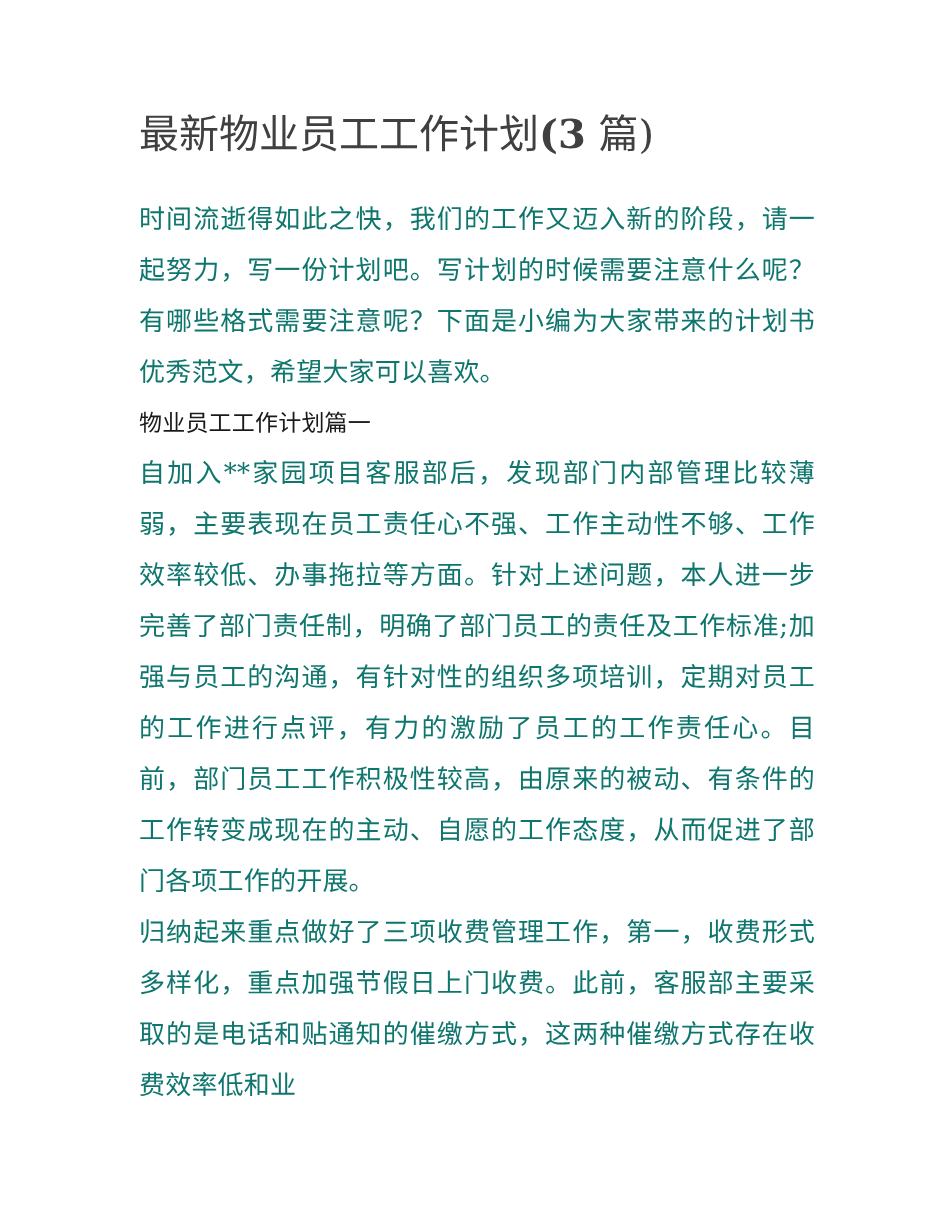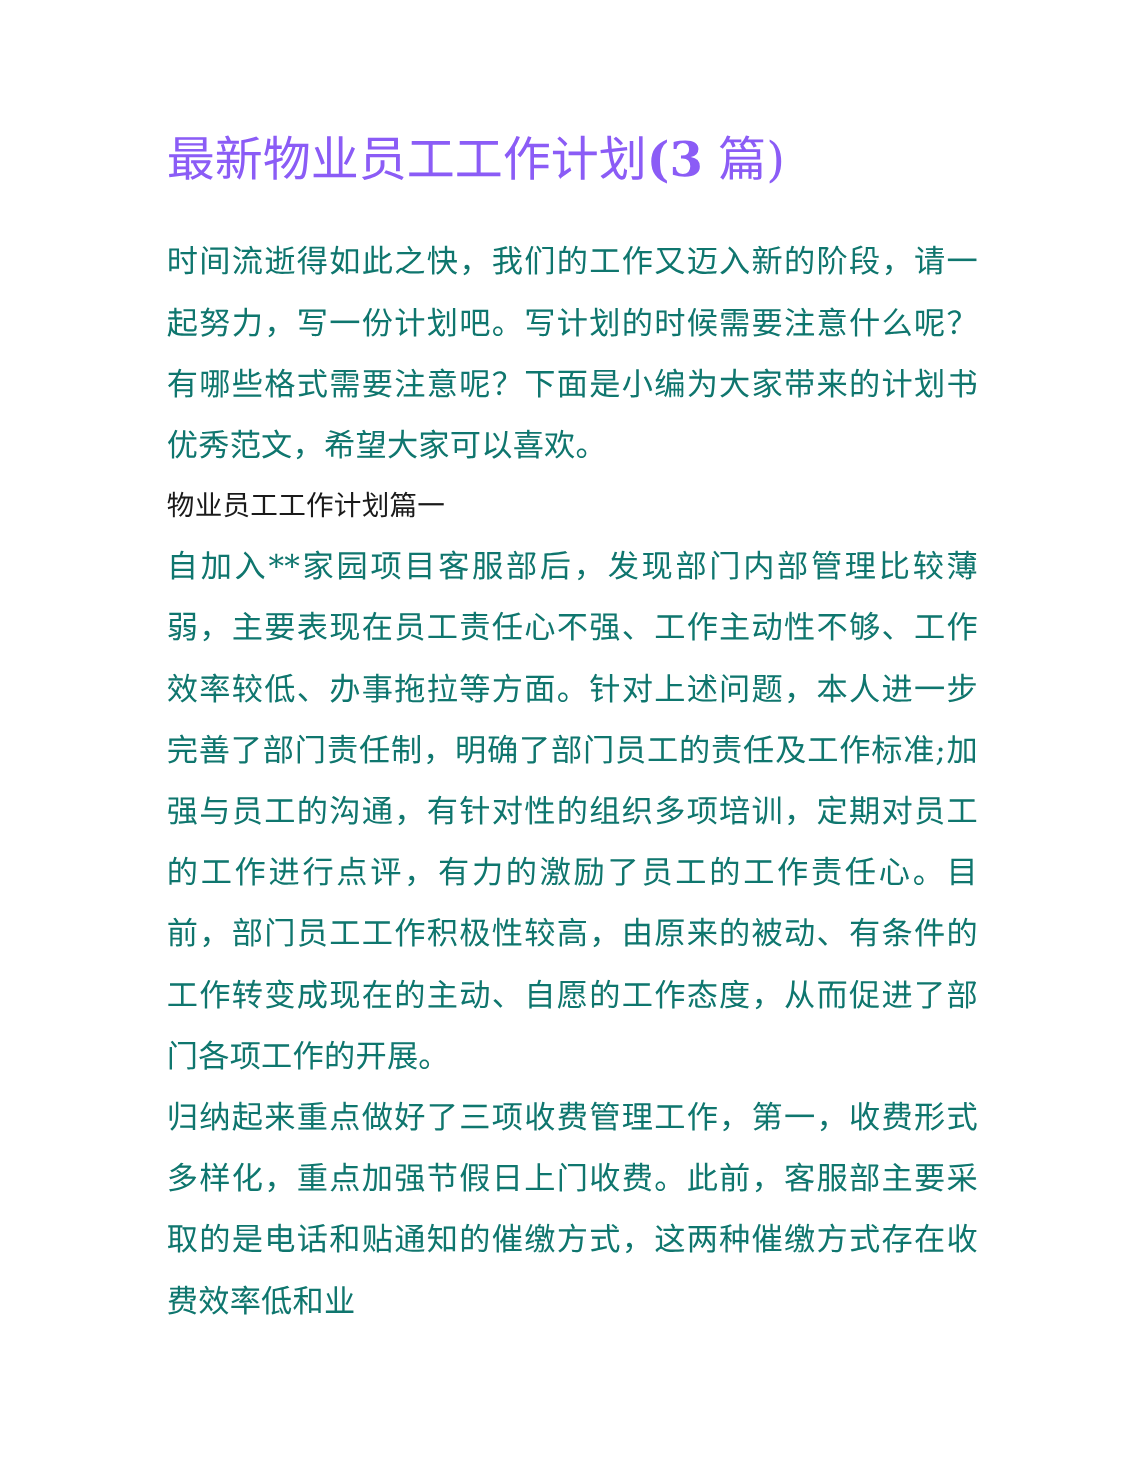--- a/index.html
+++ b/index.html
@@ -21,21 +21,21 @@
     position: absolute;
     left: 139px;
     top: 104px;
     width: 676px;
   }
 
   .doc-title {
     font-family: "DejaVu Serif", "Liberation Serif", serif;
     font-size: 40px;
     line-height: 60px;
-    color: #8b5cf6;
+    color: #404040;
     letter-spacing: 0px;
     margin: 0 0 30px 0;
     white-space: nowrap;
     font-weight: 400;
   }
 
   .doc-title .bold-part {
     font-weight: 700;
   }
 
@@ -49,21 +49,21 @@
     text-justify: inter-character;
     letter-spacing: 0.2px;
     word-break: break-all;
   }
 
   .para + .para {
     margin-top: 0px;
   }
 
   .subhead {
-    font-family: Liberation Mono, monospace;
+    font-family: Liberation Sans, sans-serif;
     font-size: 23px;
     line-height: 50px;
     color: #1a1a1a;
     margin: 0;
     letter-spacing: 0.2px;
     white-space: nowrap;
   }
 
   .para-last {
     text-align: justify;

